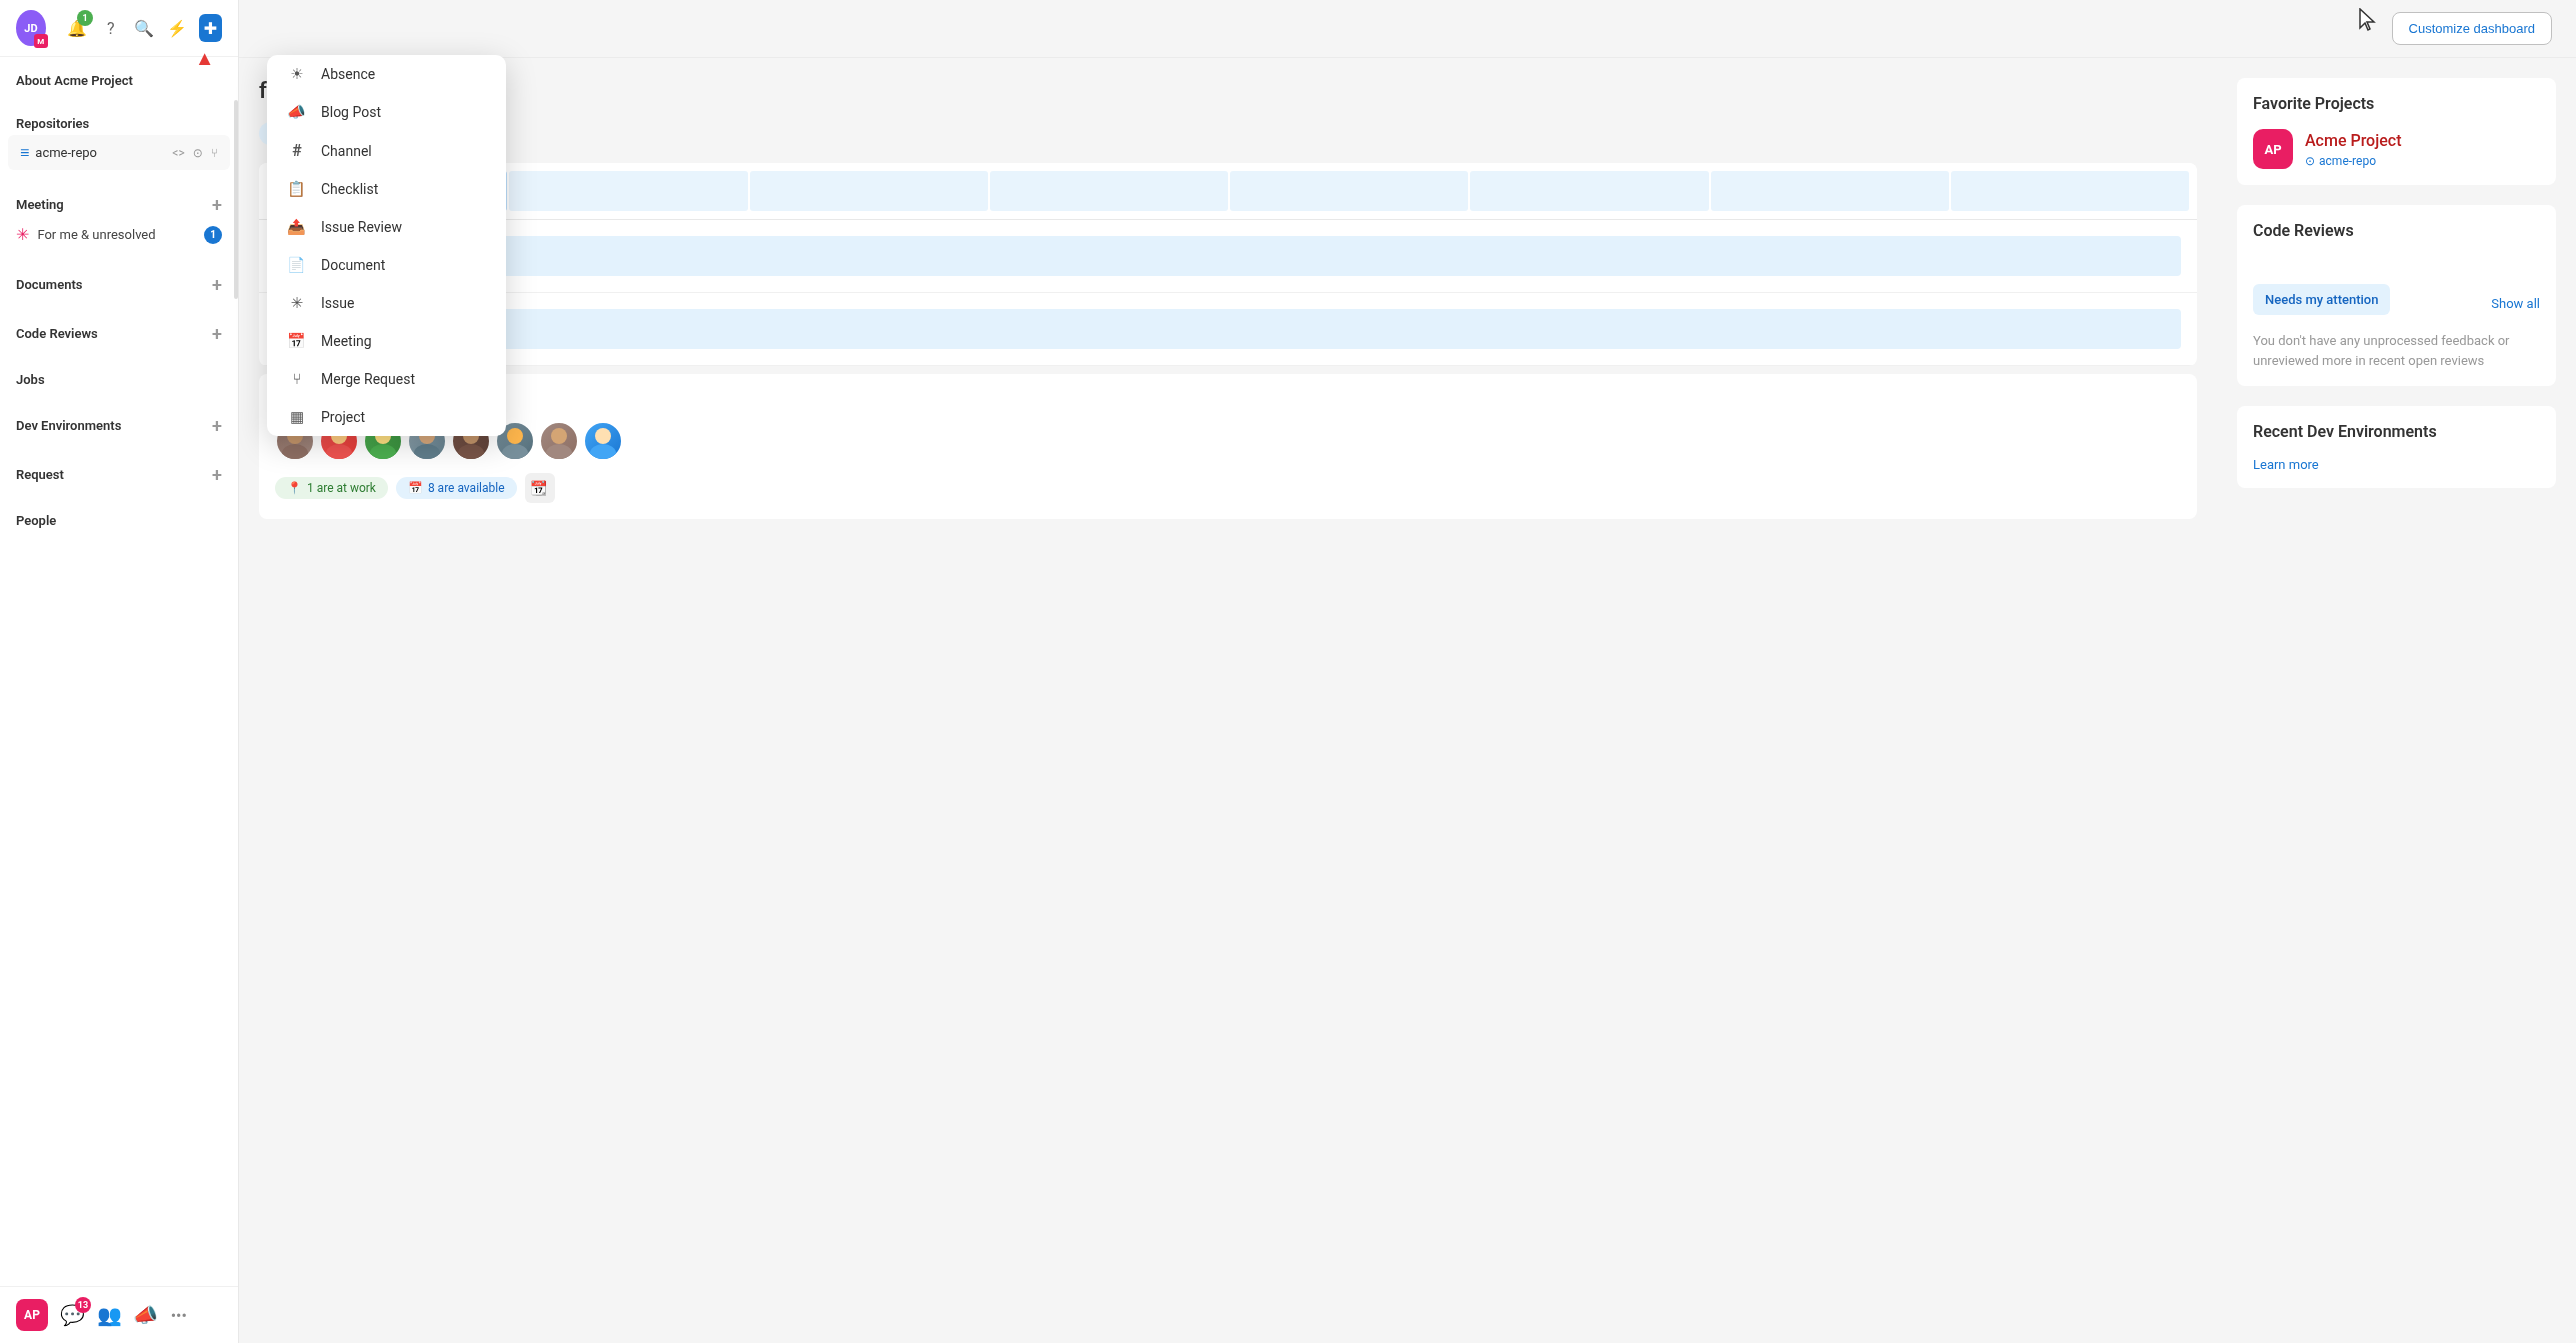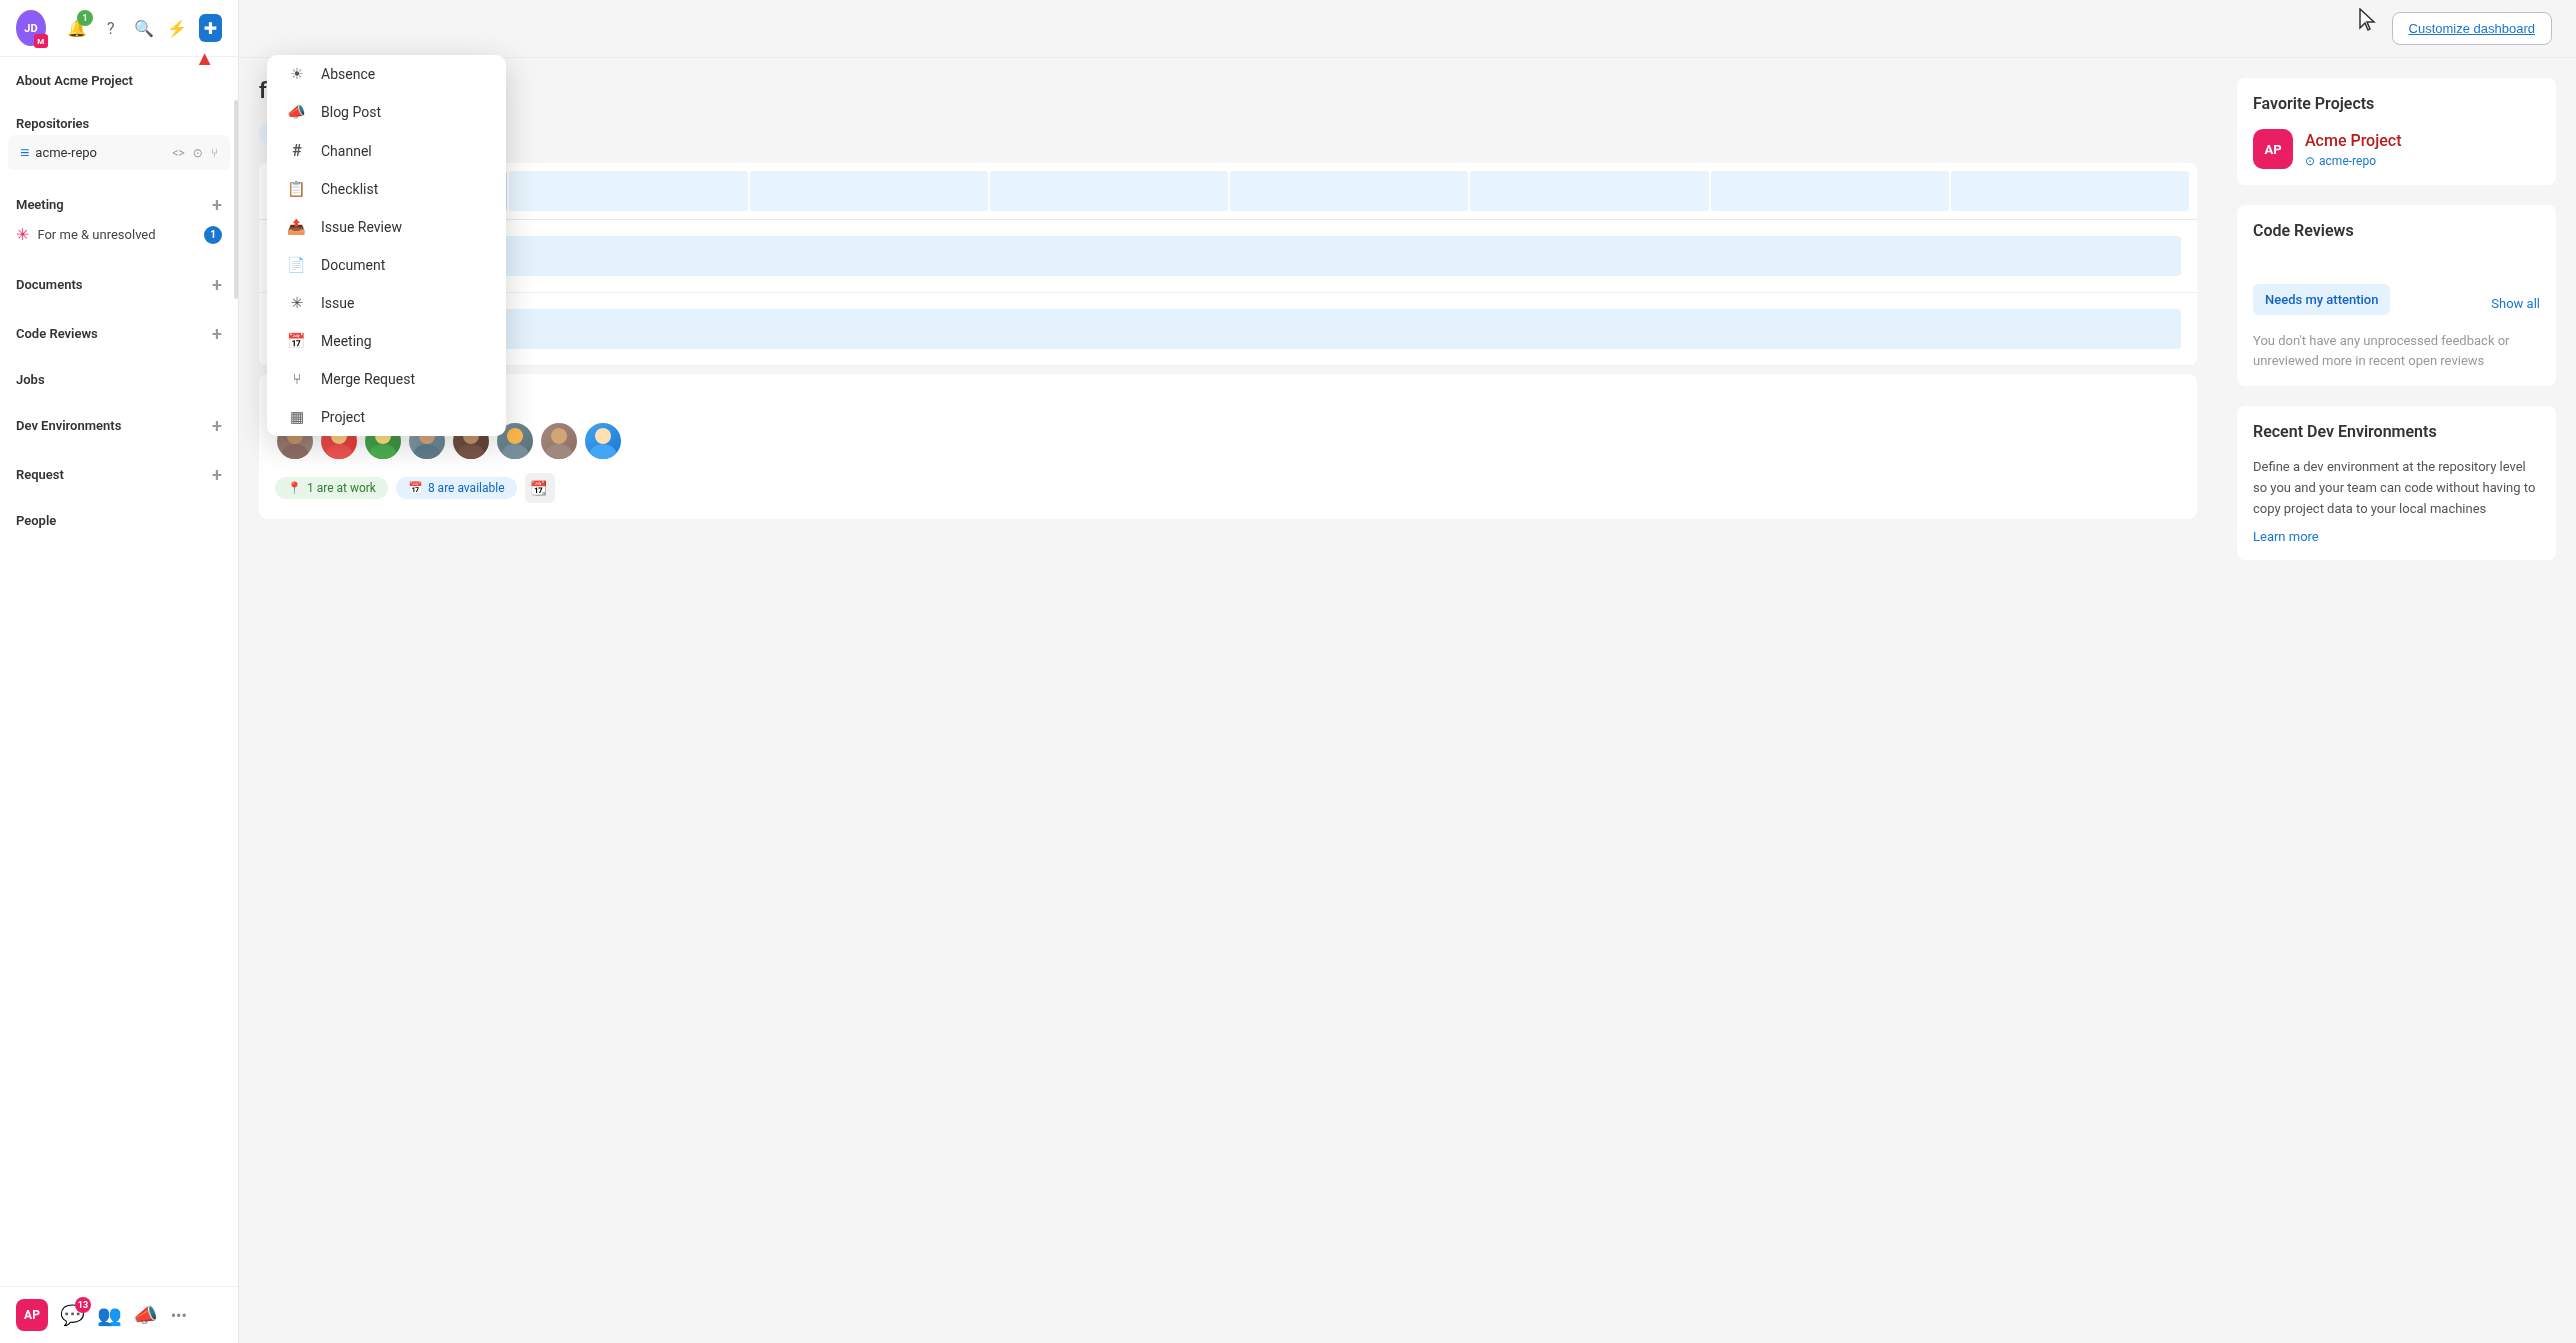--- a/index.html
+++ b/index.html
@@ -289,21 +289,20 @@
     }
 
     .customize-btn {
       border: 1px solid #c0c0c0;
       background: #fff;
       border-radius: 8px;
       padding: 8px 16px;
       font-size: 13px;
       color: #1976d2;
       cursor: pointer;
-      text-decoration: underline;
     }
 
     .main-body {
       display: flex;
       flex: 1;
       overflow: hidden;
     }
 
     
     .center-panel {
@@ -895,21 +894,20 @@
         </div>
         <div style="display:flex; align-items:center; justify-content:space-between; margin-bottom:8px;margin-top:44px;">
           <div class="attention-badge">Needs my attention</div>
           <div class="show-all-link">Show all</div>
         </div>
         <div class="empty-text">You don't have any unprocessed feedback or unreviewed more in recent open reviews</div>
       </div>
 
       <div class="right-section">
         <div class="right-section-title">Recent Dev Environments</div>
-        <div class="dev-env-text">Define a dev environment at the repository level so you and your team can code without having to copy project data to your local machines</div>
         <div class="learn-more-link">Learn more</div>
       </div>
     </div>
   </div>
 </div>
 
 <div class="cursor">
   <svg width="18" height="24" viewBox="0 0 18 24" fill="none">
     <path d="M1 1L1 20L6 15L9 22L11 21L8 14L15 14Z" fill="white" stroke="#333" stroke-width="1.5"></path>
   </svg>

